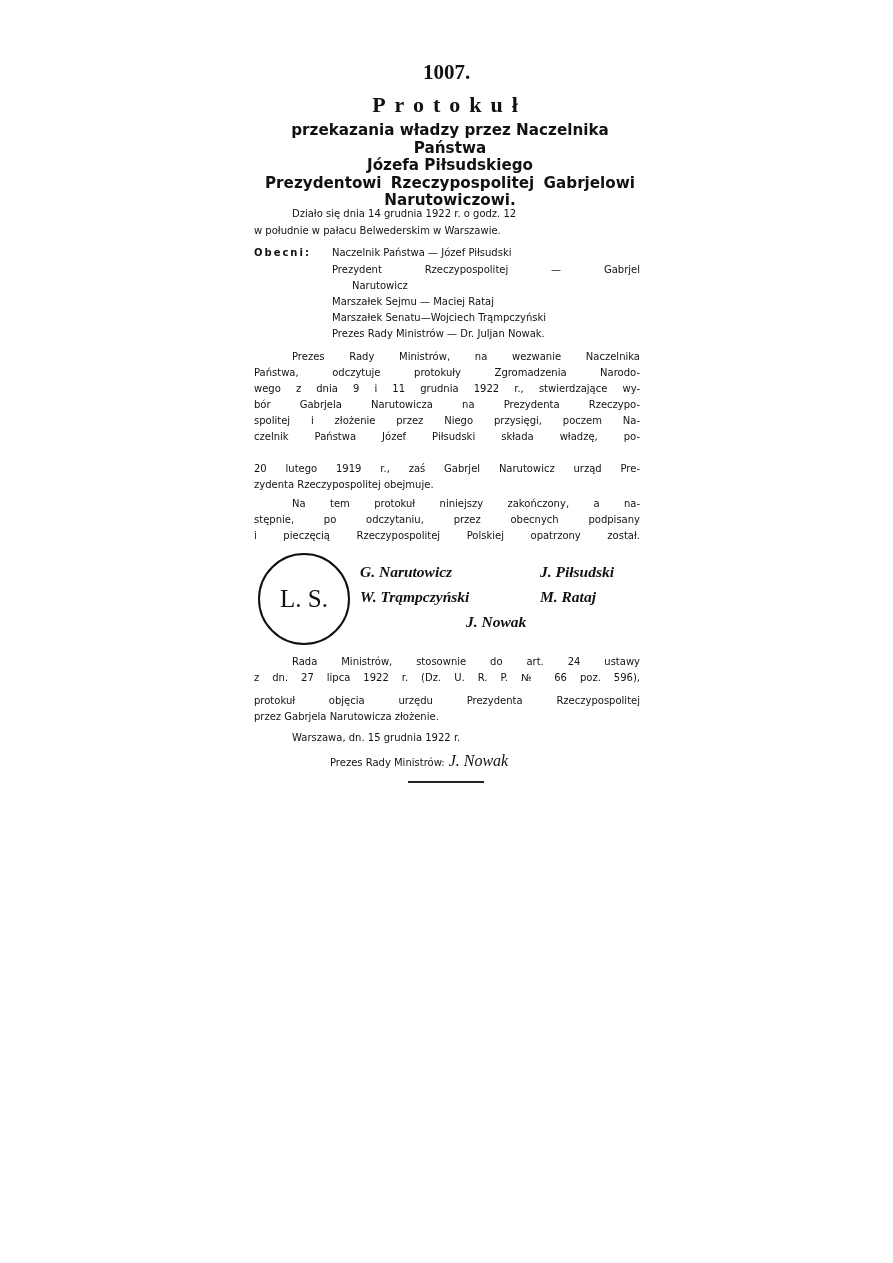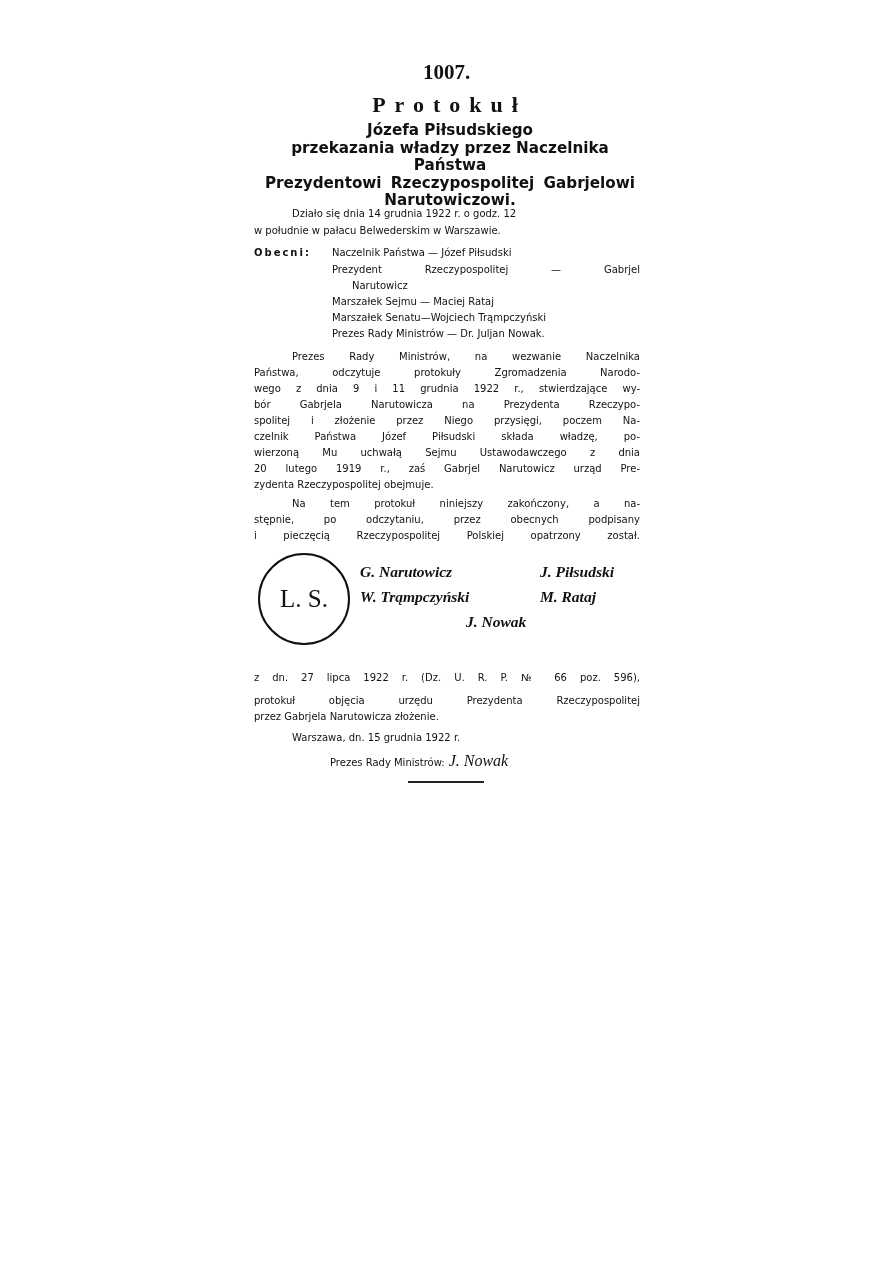--- a/index.html
+++ b/index.html
@@ -19,22 +19,22 @@
 </style>
 </head>
 <body>
 
 <div class="page">
 
   <div class="abs number">1007.</div>
   <div class="abs title">Protokuł</div>
 
   <div class="abs subtitle">
+    <div>przekazania władzy przez Naczelnika Państwa</div>
     <div>Józefa Piłsudskiego</div>
-    <div>przekazania władzy przez Naczelnika Państwa</div>
     <div style="word-spacing:4px;">Prezydentowi Rzeczypospolitej Gabrjelowi</div>
     <div>Narutowiczowi.</div>
   </div>
 
   <div class="abs body-text" style="left:292px; top:205px;">Działo się dnia 14 grudnia 1922 r. o godz. 12</div>
   <div class="abs body-text" style="left:254px; top:222px;">w południe w pałacu Belwederskim w Warszawie.</div>
 
   <div class="abs body-text obecni-label" style="left:254px; top:244px;">Obecni:</div>
   <div class="abs body-text" style="left:332px; top:244px;">Naczelnik Państwa — Józef Piłsudski</div>
   <div class="abs body-text jline" style="left:332px; top:261px; width:308px;">Prezydent Rzeczypospolitej — Gabrjel</div>
@@ -42,38 +42,38 @@
   <div class="abs body-text" style="left:332px; top:293px;text-align:center;">Marszałek Sejmu — Maciej Rataj</div>
   <div class="abs body-text" style="left:332px; top:309px;">Marszałek Senatu—Wojciech Trąmpczyński</div>
   <div class="abs body-text" style="left:332px; top:325px;">Prezes Rady Ministrów — Dr. Juljan Nowak.</div>
 
   <div class="abs body-text jline" style="left:292px; top:348px; width:348px;">Prezes Rady Ministrów, na wezwanie Naczelnika</div>
   <div class="abs body-text jline" style="left:254px; top:364px; width:386px;">Państwa, odczytuje protokuły Zgromadzenia Narodo-</div>
   <div class="abs body-text jline" style="left:254px; top:380px; width:386px;">wego z dnia 9 i 11 grudnia 1922 r., stwierdzające wy-</div>
   <div class="abs body-text jline" style="left:254px; top:396px; width:386px;">bór Gabrjela Narutowicza na Prezydenta Rzeczypo-</div>
   <div class="abs body-text jline" style="left:254px; top:412px; width:386px;">spolitej i złożenie przez Niego przysięgi, poczem Na-</div>
   <div class="abs body-text jline" style="left:254px; top:428px; width:386px;">czelnik Państwa Józef Piłsudski składa władzę, po-</div>
-  <div class="abs body-text jline" style="left:254px; top:444px; width:386px;">wierzoną Mu uchwałą Sejmu Ustawodawczego z dnia</div>
   <div class="abs body-text jline" style="left:254px; top:460px; width:386px;">20 lutego 1919 r., zaś Gabrjel Narutowicz urząd Pre-</div>
   <div class="abs body-text" style="left:254px; top:476px;">zydenta Rzeczypospolitej obejmuje.</div>
 
   <div class="abs body-text jline" style="left:292px; top:495px; width:348px;">Na tem protokuł niniejszy zakończony, a na-</div>
   <div class="abs body-text jline" style="left:254px; top:511px; width:386px;">stępnie, po odczytaniu, przez obecnych podpisany</div>
   <div class="abs body-text jline" style="left:254px; top:527px; width:386px;">i pieczęcią Rzeczypospolitej Polskiej opatrzony został.</div>
 
   <div class="seal">
     <span>L. S.</span>
   </div>
 
   <div class="abs sig" style="left:360px; top:563px;">G. Narutowicz</div>
   <div class="abs sig" style="left:540px; top:563px;">J. Piłsudski</div>
   <div class="abs sig" style="left:360px; top:588px;">W. Trąmpczyński</div>
   <div class="abs sig" style="left:540px; top:588px;">M. Rataj</div>
   <div class="abs sig" style="left:466px; top:613px;">J. Nowak</div>
 
+  <div class="abs body-text jline" style="left:292px; top:653px; width:348px;">Rada Ministrów, stosownie do art. 24 ustawy</div>
   <div class="abs body-text jline" style="left:254px; top:669px; width:386px;">z dn. 27 lipca 1922 r. (Dz. U. R. P. № 66 poz. 596),</div>
   <div class="abs body-text jline" style="left:254px; top:692px; width:386px;">protokuł objęcia urzędu Prezydenta Rzeczypospolitej</div>
   <div class="abs body-text" style="left:254px; top:708px;">przez Gabrjela Narutowicza złożenie.</div>
 
   <div class="abs body-text" style="left:292px; top:729px;">Warszawa, dn. 15 grudnia 1922 r.</div>
 
   <div class="abs" style="left:330px; top:752px;">
     <span class="body-text">Prezes Rady Ministrów:</span>
     <span class="italic">J. Nowak</span>
   </div>

